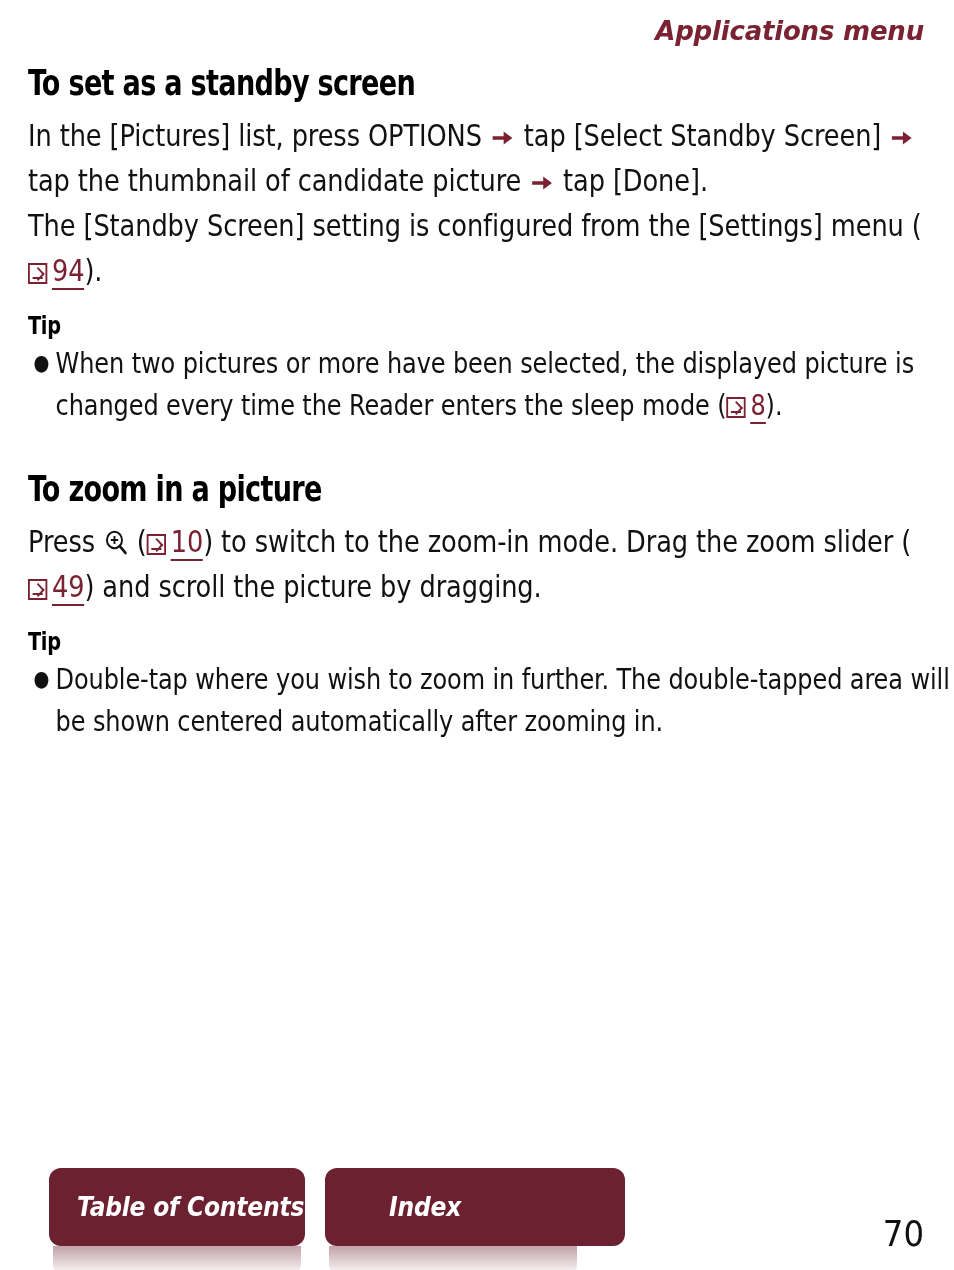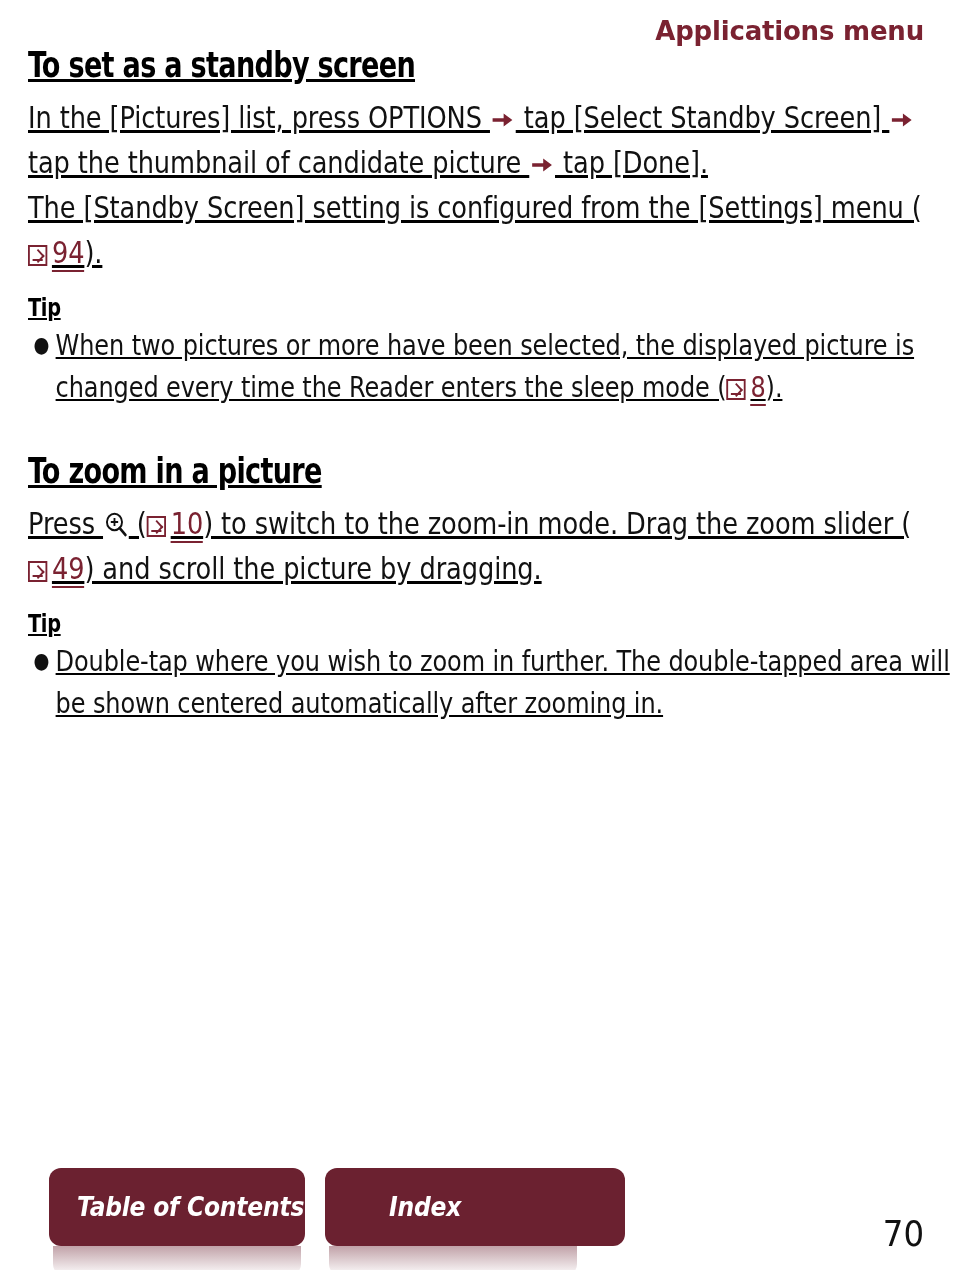--- a/index.html
+++ b/index.html
@@ -22,33 +22,33 @@
     height: 1270px;
   }
 
   
   .running-header {
     position: absolute;
     right: 30px;
     top: 16px;
     font-family: "DejaVu Sans", sans-serif;
     font-weight: bold;
+    font-style: italic;
     font-size: 26px;
     color: #7a2231;
     letter-spacing: -0.2px;
     white-space: nowrap;
   }
 
   
   .content {
     position: absolute;
     left: 28px;
-    top: 48px;
+    top: 66px;
     width: 900px;
-    text-decoration: underline;
   }
 
   h1.section-title {
     margin: 0 0 12px 0;
     font-family: "Liberation Sans Narrow", "DejaVu Sans Condensed", "Liberation Sans", sans-serif;
     font-weight: bold;
     font-size: 35px;
     line-height: 1.0;
     color: #000000;
     letter-spacing: -0.8px;

